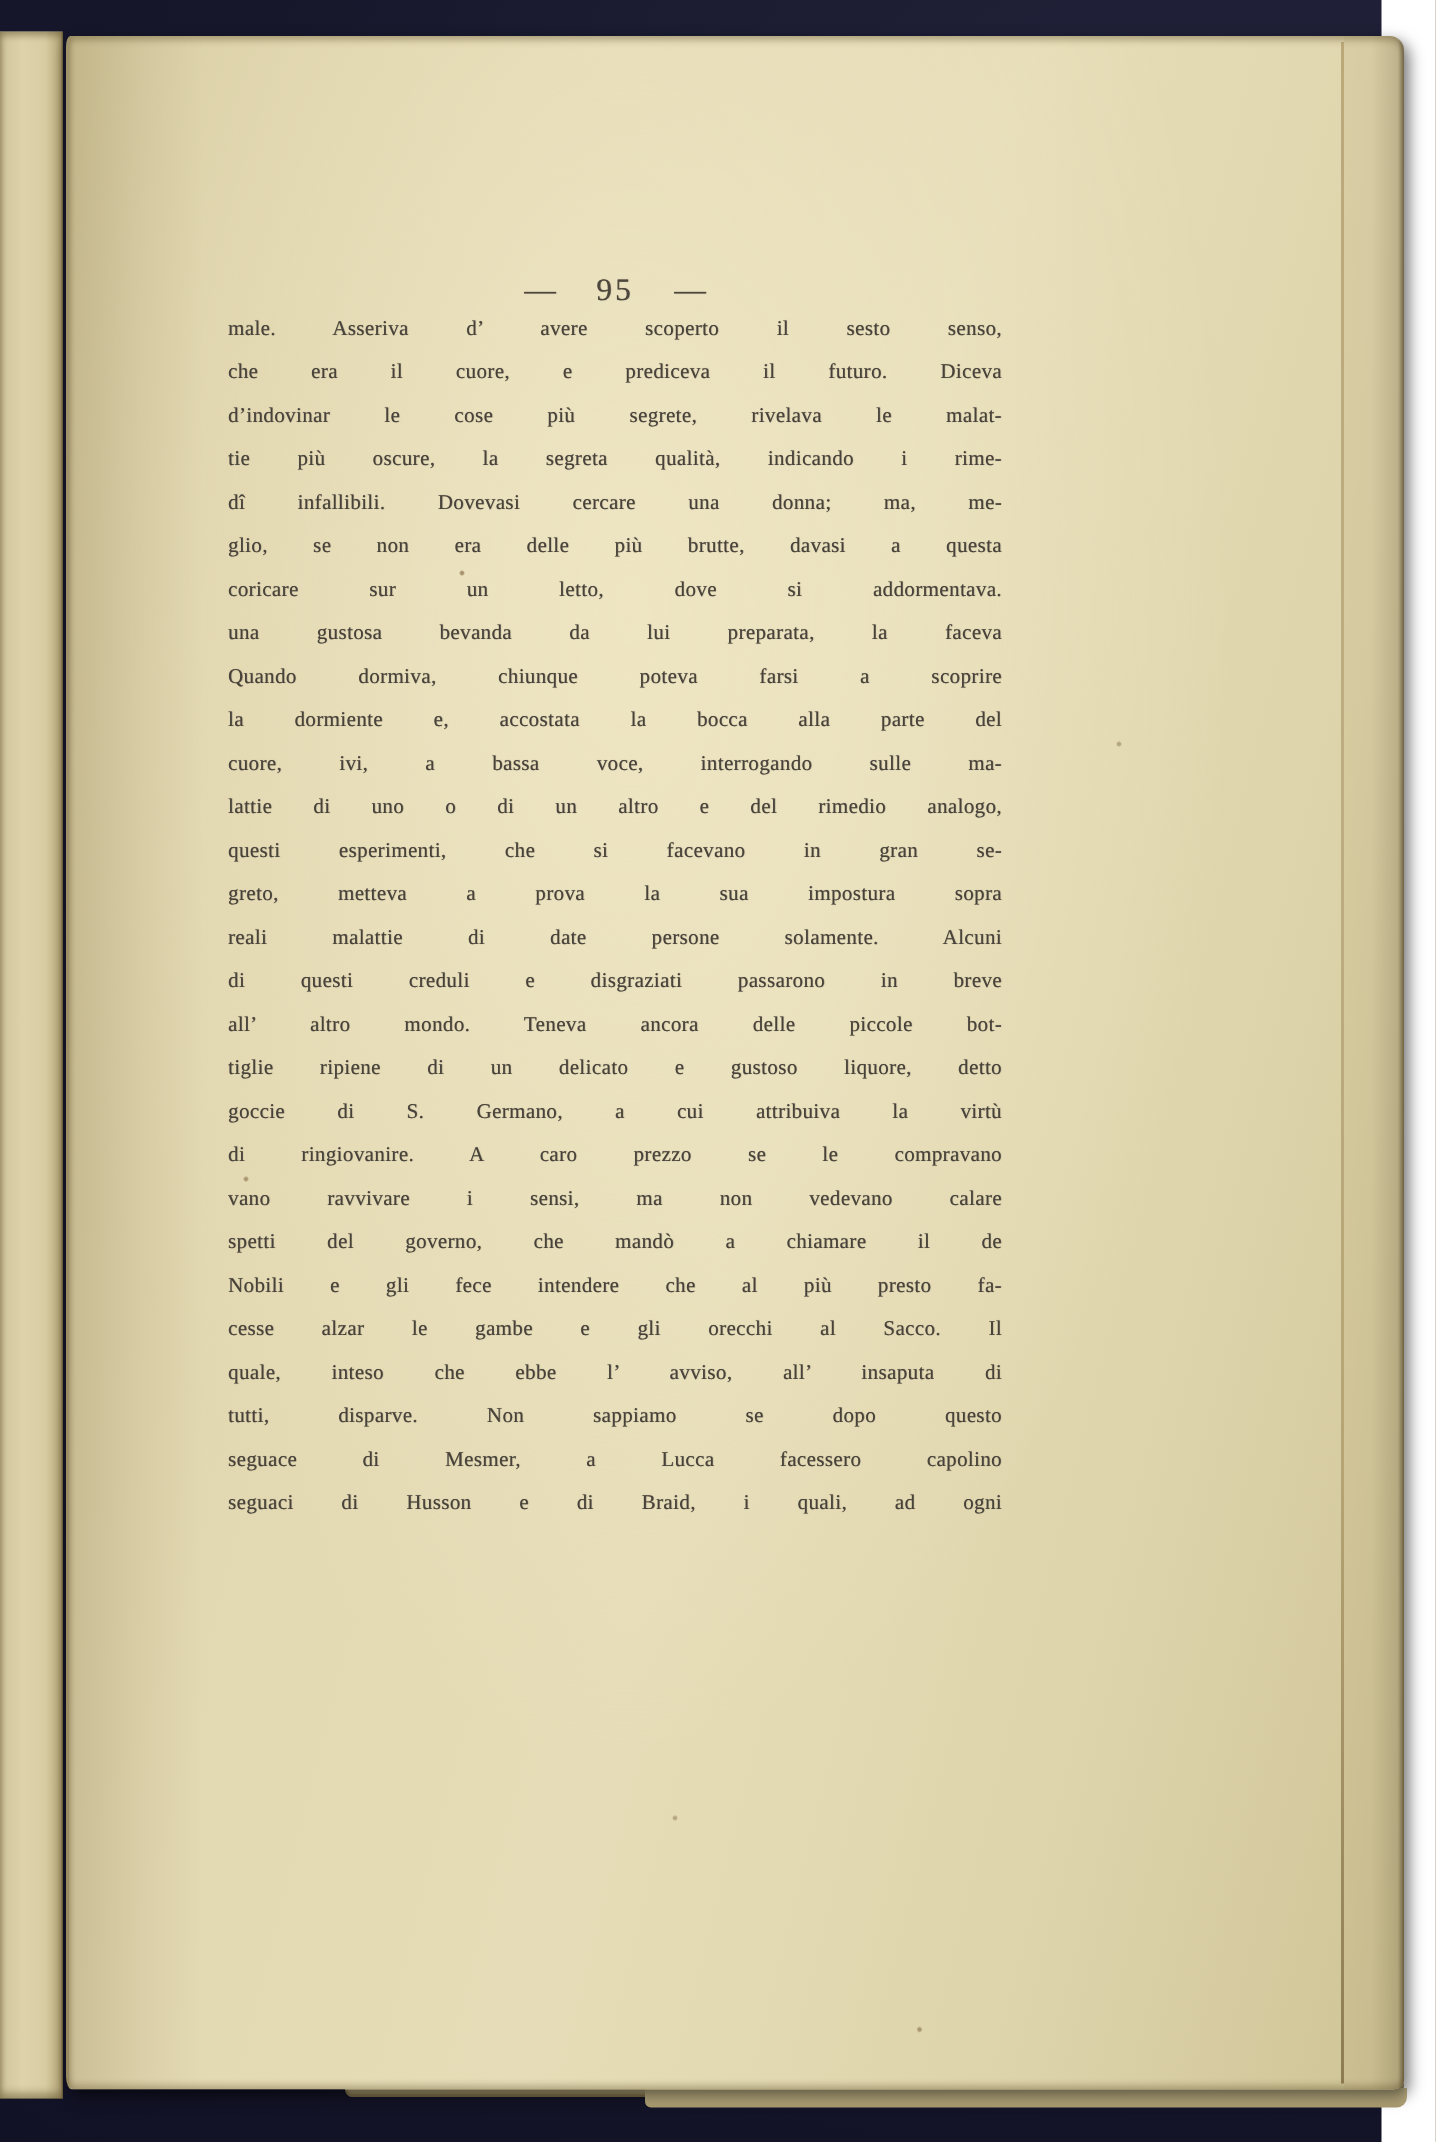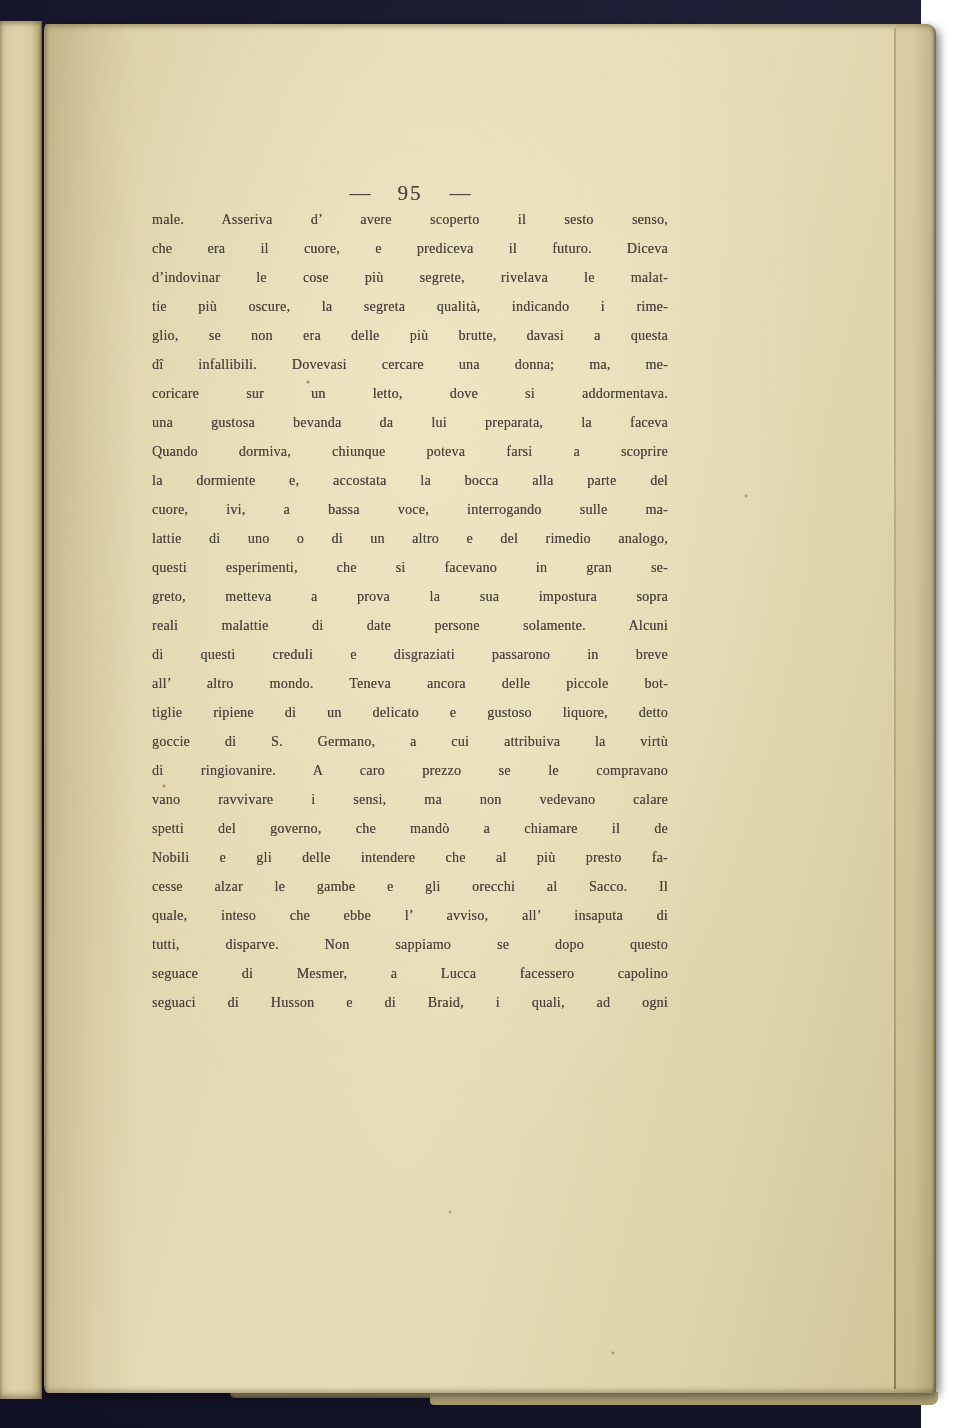--- a/index.html
+++ b/index.html
@@ -135,39 +135,39 @@
 
     <div class="header">
       <span class="dash">—</span><span class="pagenum">95</span><span class="dash">—</span>
     </div>
 
     <div class="text-block">
       <div class="line">male. Asseriva d’ avere scoperto il sesto senso,</div>
       <div class="line">che era il cuore, e prediceva il futuro. Diceva</div>
       <div class="line">d’indovinar le cose più segrete, rivelava le malat-</div>
       <div class="line">tie più oscure, la segreta qualità, indicando i rime-</div>
+      <div class="line">dî infallibili. Dovevasi cercare una donna; ma, me-</div>
       <div class="line">glio, se non era delle più brutte, davasi a questa</div>
-      <div class="line">dî infallibili. Dovevasi cercare una donna; ma, me-</div>
       <div class="line">coricare sur un letto, dove si addormentava.</div>
       <div class="line">una gustosa bevanda da lui preparata, la faceva</div>
       <div class="line">Quando dormiva, chiunque poteva farsi a scoprire</div>
       <div class="line">la dormiente e, accostata la bocca alla parte del</div>
       <div class="line">cuore, ivi, a bassa voce, interrogando sulle ma-</div>
       <div class="line">lattie di uno o di un altro e del rimedio analogo,</div>
       <div class="line">questi esperimenti, che si facevano in gran se-</div>
       <div class="line">greto, metteva a prova la sua impostura sopra</div>
       <div class="line">reali malattie di date persone solamente. Alcuni</div>
       <div class="line">di questi creduli e disgraziati passarono in breve</div>
       <div class="line">all’ altro mondo. Teneva ancora delle piccole bot-</div>
       <div class="line">tiglie ripiene di un delicato e gustoso liquore, detto</div>
       <div class="line">goccie di S. Germano, a cui attribuiva la virtù</div>
       <div class="line">di ringiovanire. A caro prezzo se le compravano</div>
       <div class="line">vano ravvivare i sensi, ma non vedevano calare</div>
       <div class="line">spetti del governo, che mandò a chiamare il de</div>
-      <div class="line">Nobili e gli delle intendere che al più presto fa-</div>
+      <div class="line">Nobili e gli fece intendere che al più presto fa-</div>
       <div class="line">cesse alzar le gambe e gli orecchi al Sacco. Il</div>
       <div class="line">quale, inteso che ebbe l’ avviso, all’ insaputa di</div>
       <div class="line">tutti, disparve. Non sappiamo se dopo questo</div>
       <div class="line">seguace di Mesmer, a Lucca facessero capolino</div>
       <div class="line">seguaci di Husson e di Braid, i quali, ad ogni</div>
     </div>
   </div>
 </div>
 
 </body></html>

